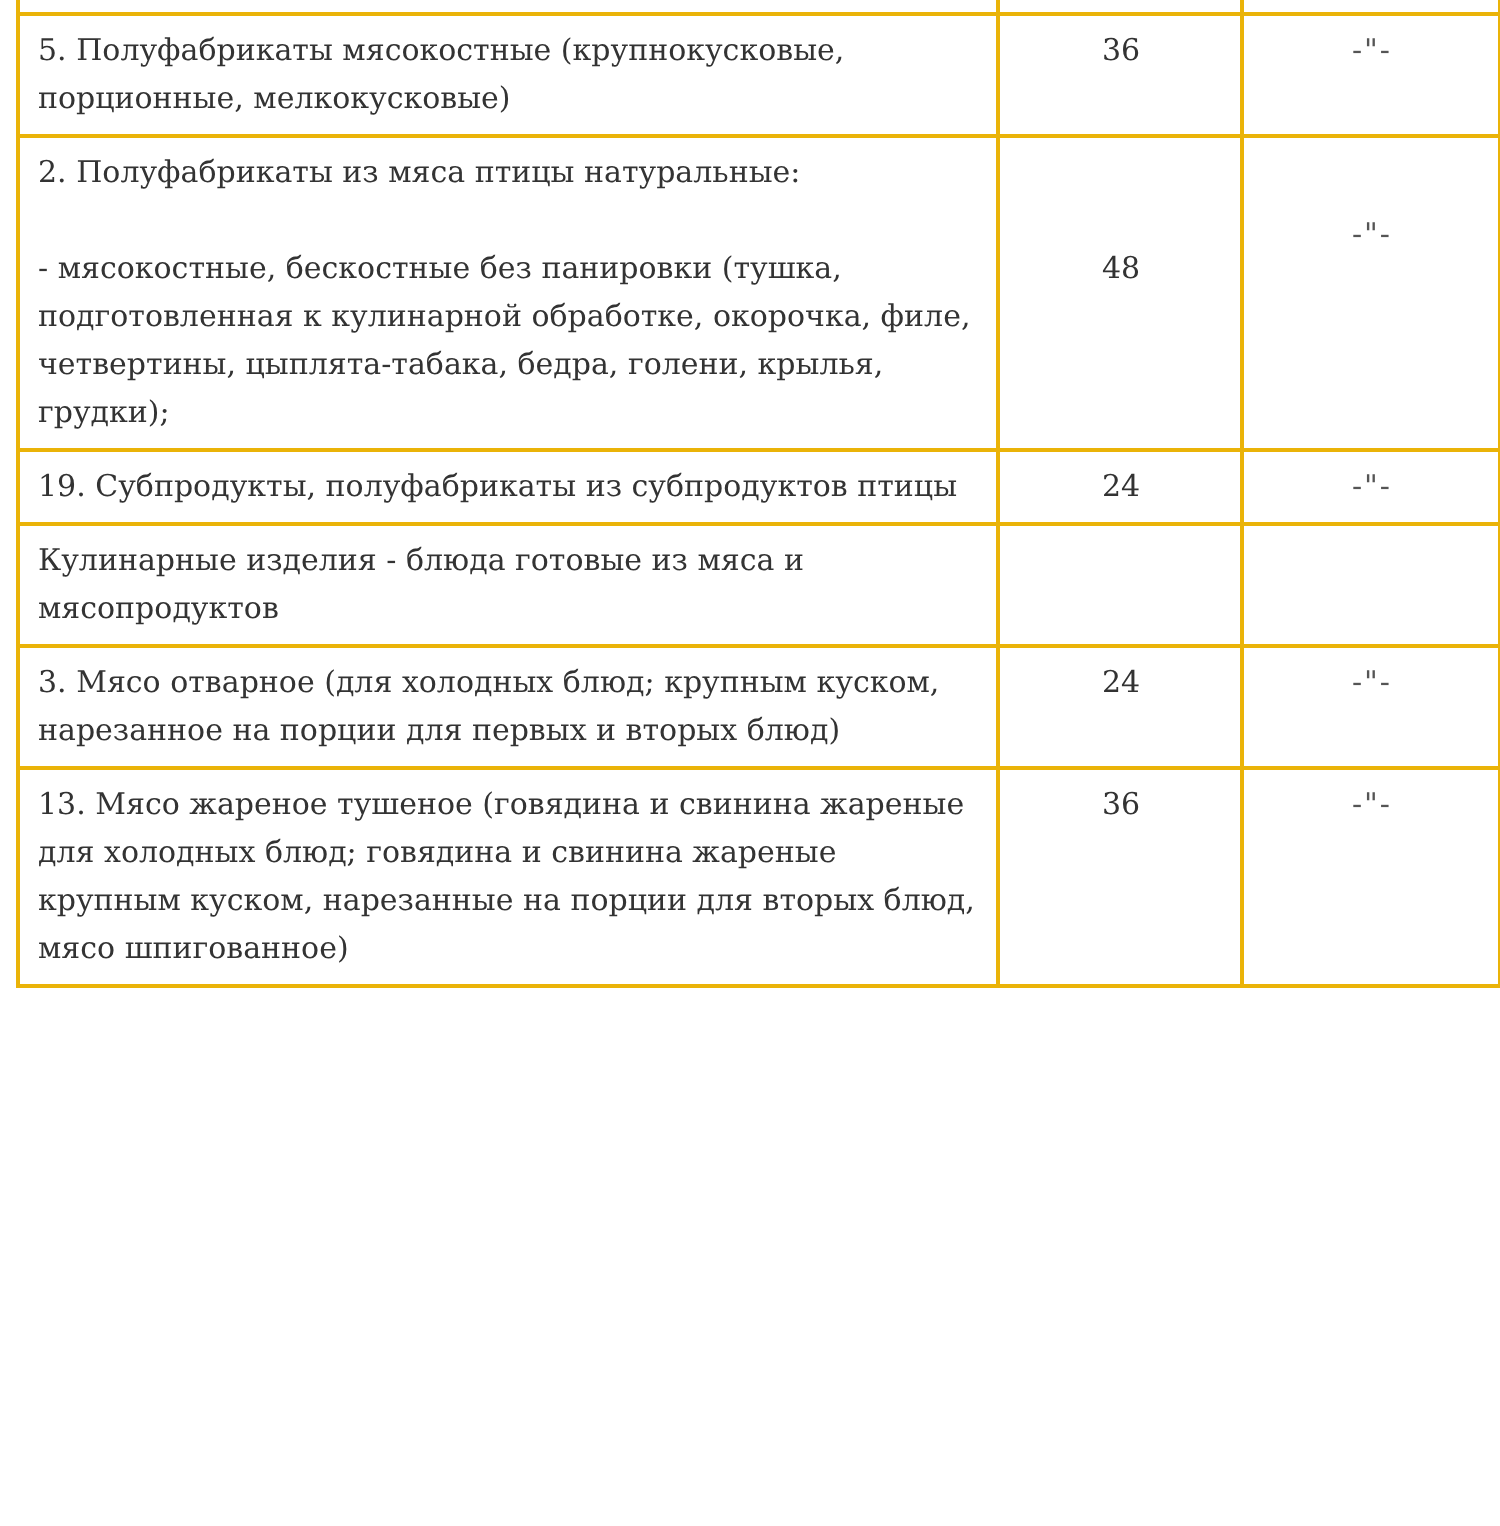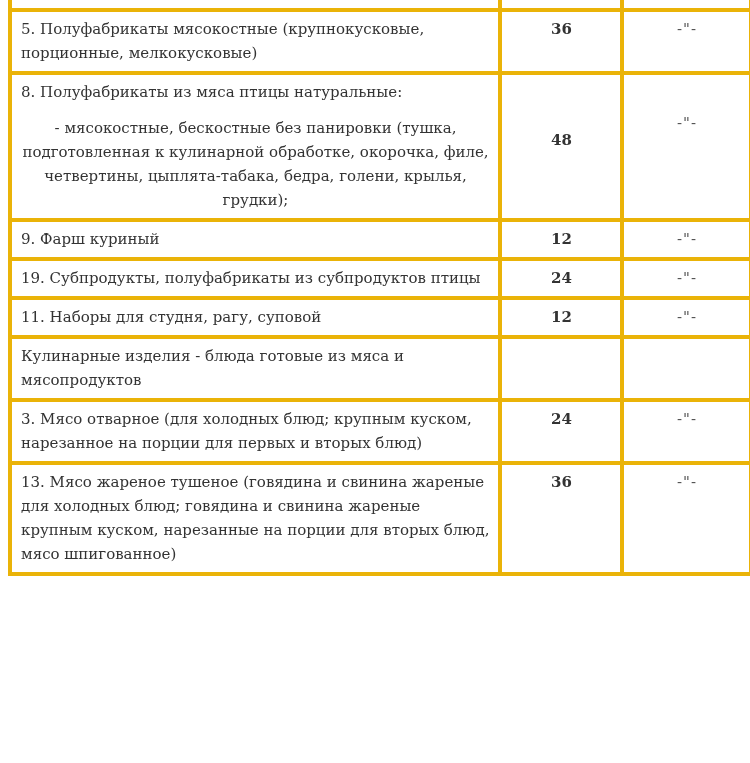--- a/index.html
+++ b/index.html
@@ -10,32 +10,32 @@
     }
     table.norms {
       position: absolute; left: 8px; top: -55px;
       border-collapse: collapse;
       width: 741px;
       table-layout: fixed;
       font-size: 15px;
       line-height: 24px;
     }
     table.norms td {
-      border: 4px solid #eab308;
+      border: 2px solid #eab308;
       vertical-align: top;
       padding: 5px 8px 6px 9px;
     }
     col.c1 { width: 490px; }
     col.c2 { width: 122px; }
     col.c3 { width: 129px; }
-    td.num { text-align: center; padding-left: 4px; padding-right: 4px; font-weight: bold; }
+    td.num { text-align: center; padding-left: 4px; padding-right: 4px; }
     td.ditto { text-align: center; color: #555; letter-spacing: 1px; }
     td.section { }
     .para { display: block; }
-    .para + .para { margin-top: 12px; text-align: center; }
+    .para + .para { margin-top: 24px; }
     tr.spacer td { height: 48px; }
   </style>
 </head>
 <body>
 
 <table class="norms">
   <colgroup>
       <col class="c1">
       <col class="c2">
       <col class="c3">
@@ -46,43 +46,33 @@
       <td></td>
       <td></td>
     </tr>
     <tr>
       <td>5. Полуфабрикаты мясокостные (крупнокусковые, порционные, мелкокусковые)</td>
       <td class="num">36</td>
       <td class="ditto">-"-</td>
     </tr>
     <tr>
       <td>
-        <span class="para">8. Полуфабрикаты из мяса птицы натуральные:</span>
+        <span class="para">2. Полуфабрикаты из мяса птицы натуральные:</span>
         <span class="para">- мясокостные, бескостные без панировки (тушка, подготовленная к кулинарной обработке, окорочка, филе, четвертины, цыплята-табака, бедра, голени, крылья, грудки);</span>
       </td>
       <td class="num" style="vertical-align: middle; padding-top: 22px; vertical-align: top;">
           <span style="display:block; margin-top:31px;">48</span>
         </td>
       <td class="ditto">
           <span style="display:block; margin-top:31px;">-"-</span>
         </td>
     </tr>
     <tr>
-      <td>9. Фарш куриный</td>
-      <td class="num">12</td>
-      <td class="ditto">-"-</td>
-    </tr>
-    <tr>
       <td>19. Субпродукты, полуфабрикаты из субпродуктов птицы</td>
       <td class="num">24</td>
-      <td class="ditto">-"-</td>
-    </tr>
-    <tr>
-      <td>11. Наборы для студня, рагу, суповой</td>
-      <td class="num">12</td>
       <td class="ditto">-"-</td>
     </tr>
     <tr>
       <td class="section">Кулинарные изделия - блюда готовые из мяса и мясопродуктов</td>
       <td class="num"></td>
       <td class="ditto"></td>
     </tr>
     <tr>
       <td>3. Мясо отварное (для холодных блюд; крупным куском, нарезанное на порции для первых и вторых блюд)</td>
       <td class="num">24</td>

